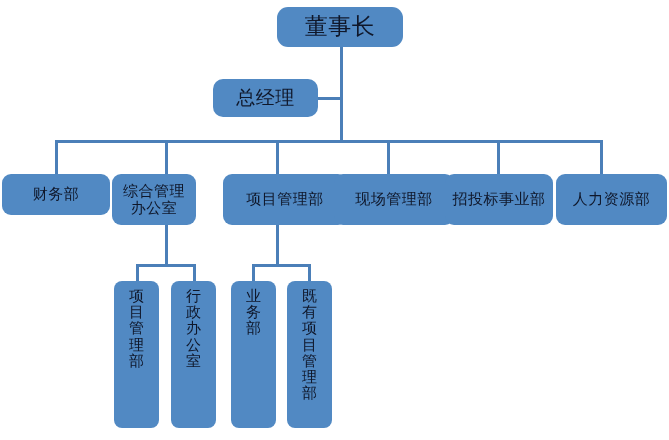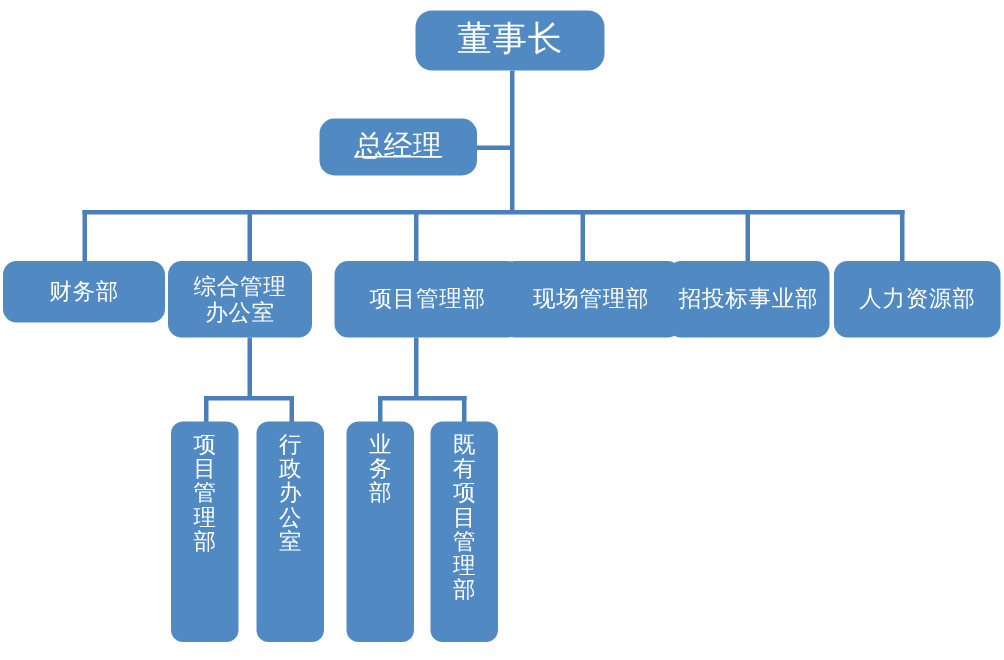--- a/index.html
+++ b/index.html
@@ -27,38 +27,37 @@
   }
   .line-v { width: 3px; }
   .line-h { height: 3px; }
 
   
   .node {
     position: absolute;
     box-sizing: border-box;
     background: #5189C3;
     border-radius: 9px;
-    color: #ffffff;
+    color: #0f172a;
     display: flex;
     align-items: center;
     justify-content: center;
     text-align: center;
     line-height: 1.12;
     letter-spacing: 0.5px;
     font-weight: 400;
     -webkit-font-smoothing: antialiased;
   }
   .node.lvl1 {
     font-size: 23px;
     border-radius: 11px;
   }
   .node.lvl2 {
     font-size: 19px;
     border-radius: 10px;
-    text-decoration: underline;
   }
   .node.lvl3 {
     font-size: 15px;
     border-radius: 9px;
   }
   .node.lvl4 {
     font-size: 15px;
     border-radius: 8px;
     align-items: flex-start;
     padding-top: 7px;
@@ -97,21 +96,21 @@
   <div class="line line-v" style="left:165px; top:140px; height:34px;"></div>
   <div class="line line-v" style="left:276px; top:140px; height:34px;"></div>
   <div class="line line-v" style="left:387px; top:140px; height:34px;"></div>
   <div class="line line-v" style="left:497px; top:140px; height:34px;"></div>
   <div class="line line-v" style="left:600px; top:140px; height:34px;"></div>
 
   <div class="node lvl3" style="left:2px; top:174px; width:108px; height:41px;">
     <span class="node-label">财务部</span>
   </div>
 
-  <div class="node lvl3" style="left:112px; top:174px; width:96px; height:51px;justify-content:center;">
+  <div class="node lvl3" style="left:112px; top:174px; width:84px; height:51px;justify-content:center;">
     <span class="node-label" style="width:5.1em;">综合管理办公室</span>
   </div>
 
   <div class="node lvl3" style="left:223px; top:174px; width:124px; height:51px;align-items:center;">
     <span class="node-label">项目管理部</span>
   </div>
 
   <div class="node lvl3" style="left:334px; top:174px; width:120px; height:51px;">
     <span class="node-label">现场管理部</span>
   </div>

